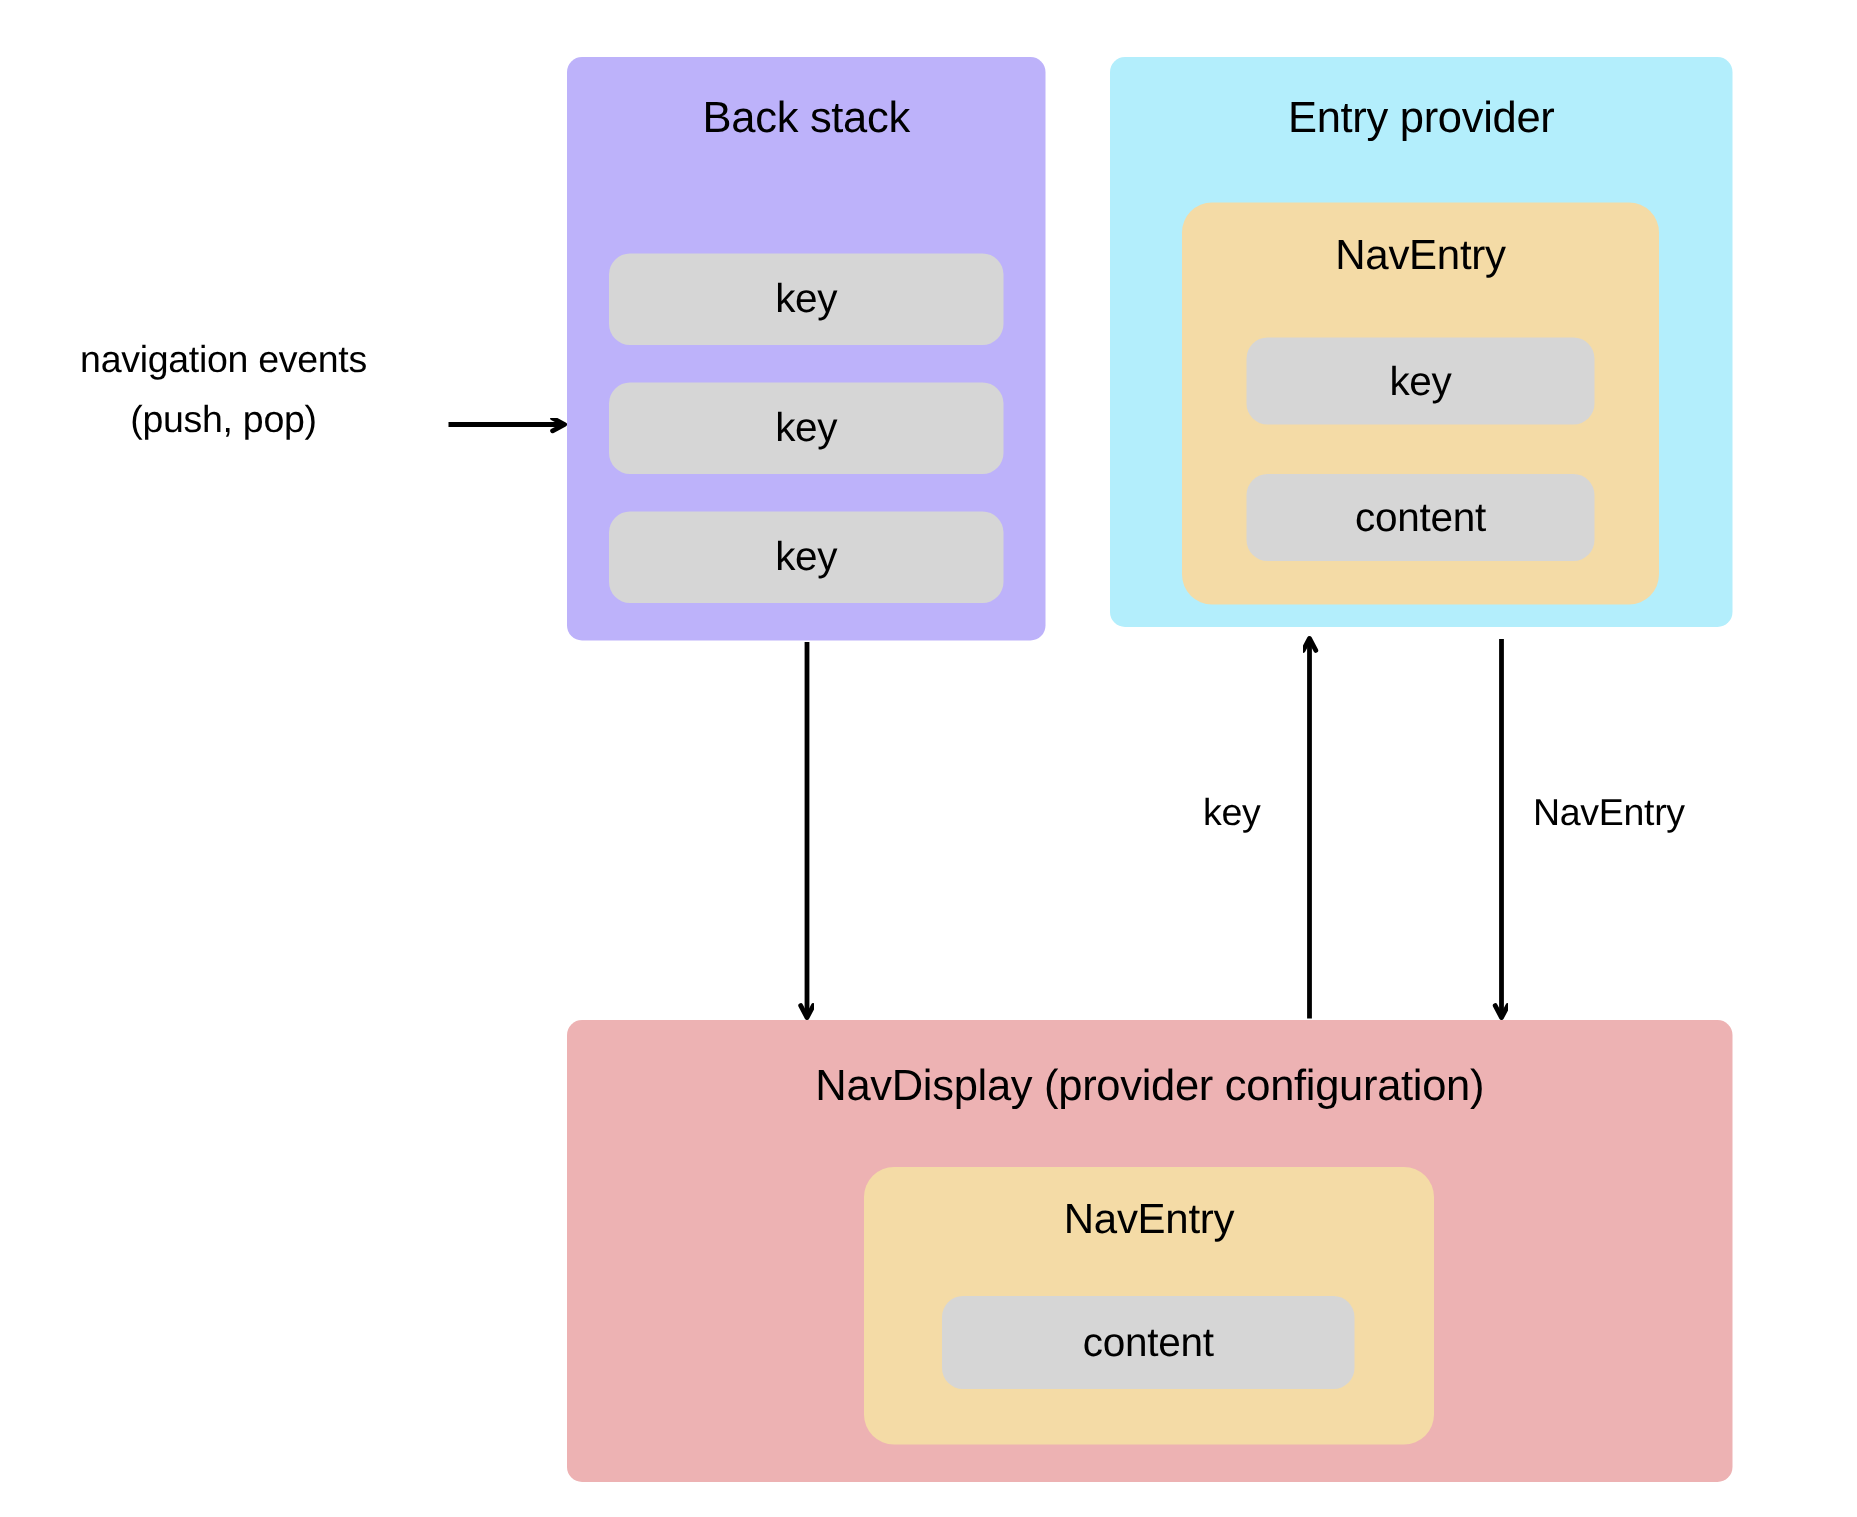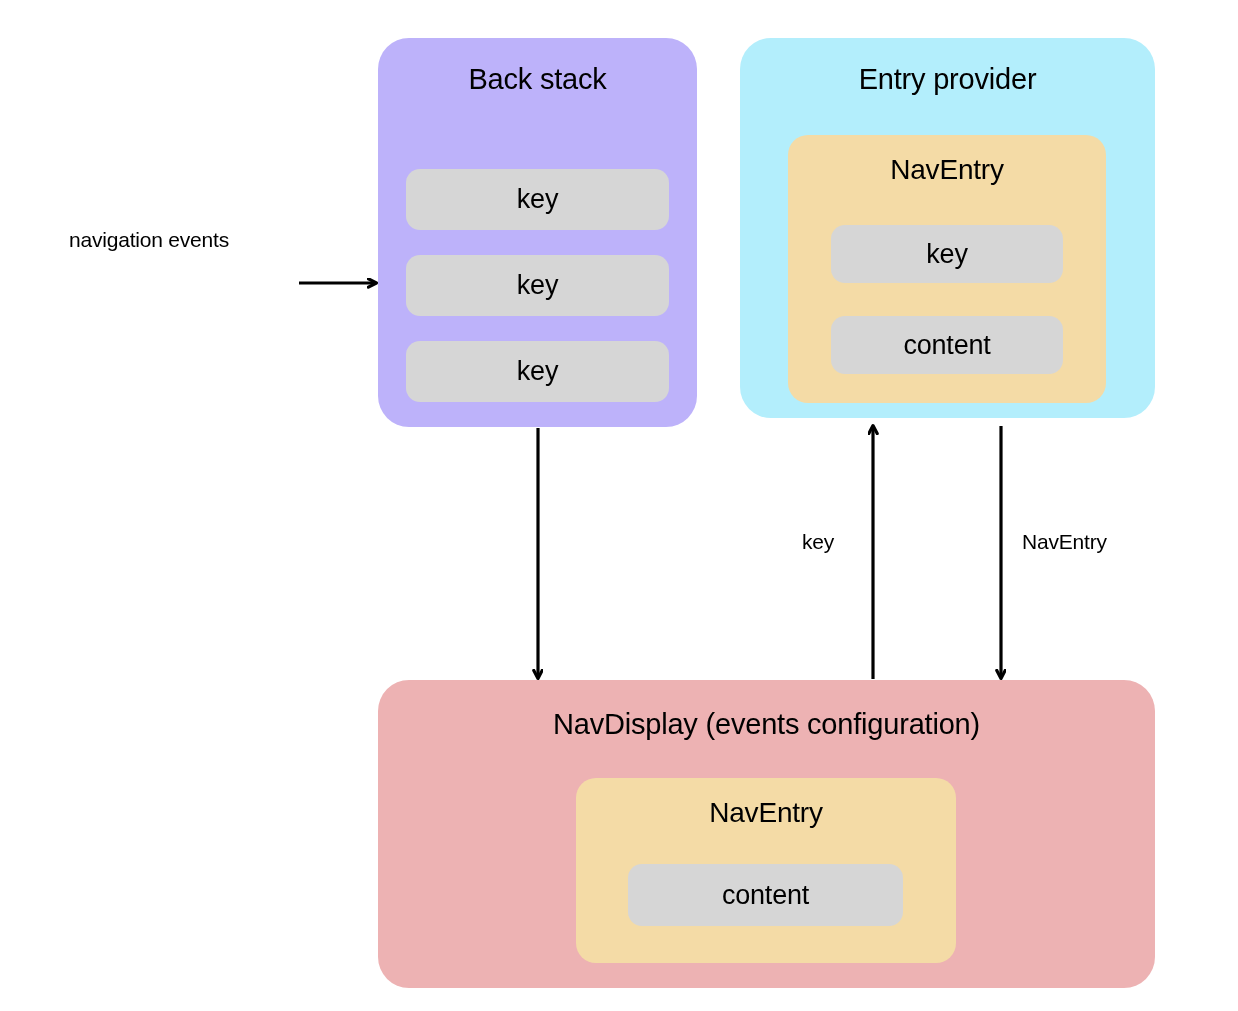--- a/index.html
+++ b/index.html
@@ -18,21 +18,21 @@
 
   .canvas {
     position: absolute;
     inset: 0;
   }
 
   
   .box {
     position: absolute;
     box-sizing: border-box;
-    border-radius: 31px;
+    border-radius: 10px;
   }
   .box-title {
     position: absolute;
     left: 0;
     right: 0;
     text-align: center;
     font-size: 29px;
     line-height: 1.1;
     letter-spacing: -0.2px;
     color: #000;
@@ -114,21 +114,21 @@
   #nd-content {
     left: 52px;
     top: 86px;
     width: 275px;
     height: 62px;
   }
 
   
   .label {
     position: absolute;
-    font-size: 21px;
+    font-size: 25px;
     line-height: 40px;
     letter-spacing: -0.2px;
     color: #000;
     white-space: nowrap;
   }
   #nav-events-label {
     left: 8px;
     top: 220px;
     width: 282px;
     text-align: center;
@@ -168,20 +168,21 @@
 
     <line x1="538" y1="428" x2="538" y2="678" stroke="#000" stroke-width="3.2" marker-end="url(#ah)"></line>
 
     <line x1="873" y1="679" x2="873" y2="426" stroke="#000" stroke-width="3.2" marker-end="url(#ah)"></line>
 
     <line x1="1001" y1="426" x2="1001" y2="678" stroke="#000" stroke-width="3.2" marker-end="url(#ah)"></line>
   </svg>
 
   <div class="label" id="nav-events-label">
     <div>navigation events</div>
+    <div>(push, pop)</div>
   </div>
 
   <div class="box" id="back-stack">
     <div class="box-title">Back stack</div>
     <div class="pill bs-key" id="bs-key-0">key</div>
     <div class="pill bs-key" id="bs-key-1">key</div>
     <div class="pill bs-key" id="bs-key-2">key</div>
   </div>
 
   <div class="box" id="entry-provider">
@@ -191,21 +192,21 @@
       <div class="box-title">NavEntry</div>
       <div class="pill ep-pill" id="ep-key">key</div>
       <div class="pill ep-pill" id="ep-content">content</div>
     </div>
   </div>
 
   <div class="label" id="arrow-key-label">key</div>
   <div class="label" id="arrow-naventry-label">NavEntry</div>
 
   <div class="box" id="nav-display">
-    <div class="box-title">NavDisplay (events configuration)</div>
+    <div class="box-title">NavDisplay (provider configuration)</div>
 
     <div class="box" id="nd-nav-entry">
       <div class="box-title">NavEntry</div>
       <div class="pill" id="nd-content">content</div>
     </div>
   </div>
 
 </div>
 
 </body></html>

